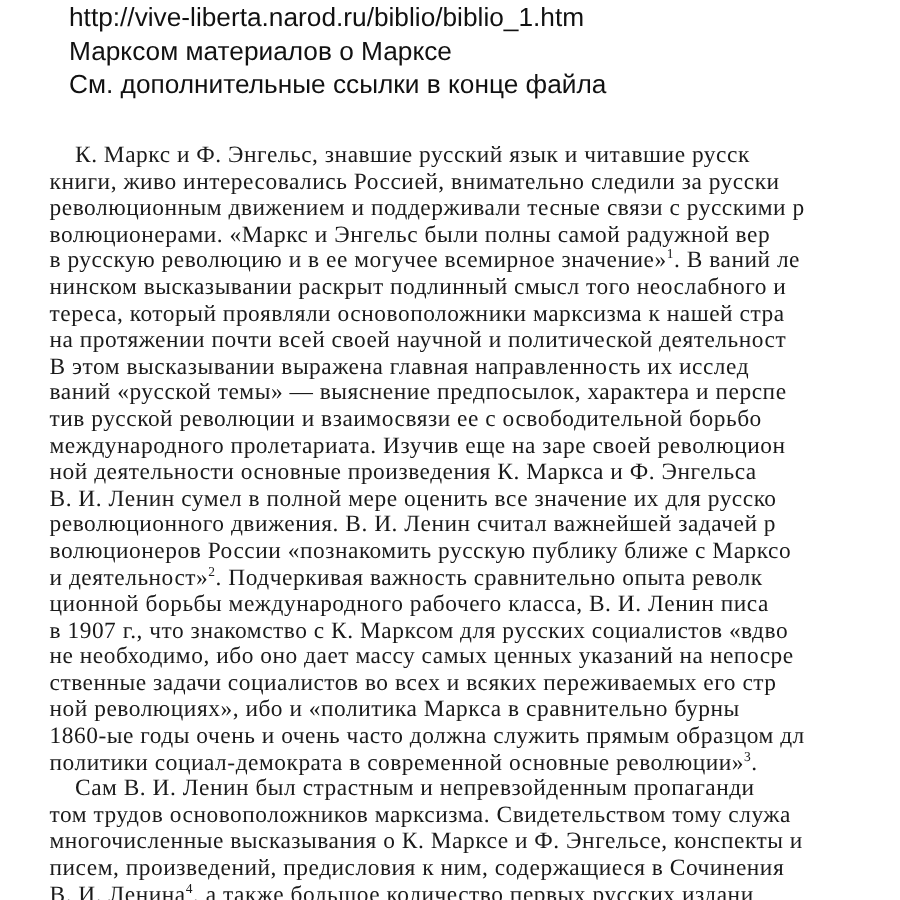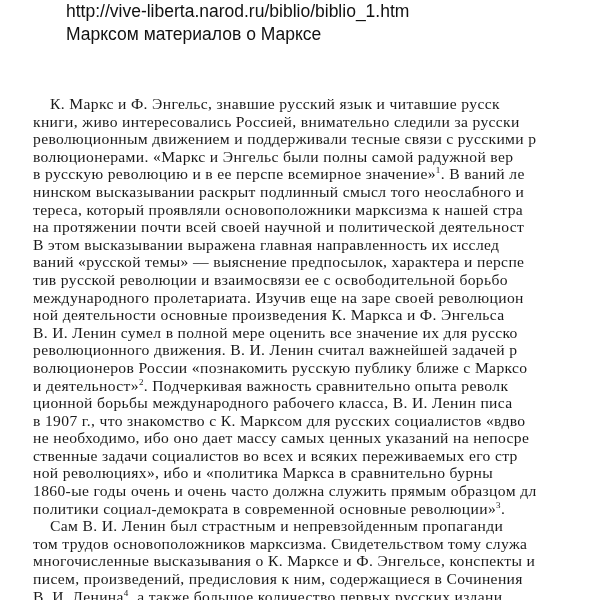--- a/index.html
+++ b/index.html
@@ -2,47 +2,47 @@
 <html><head>
 <meta charset="utf-8">
 <style>
   html, body { margin: 0; padding: 0; background: #ffffff; }
   body { width: 600px; height: 600px; overflow: hidden; position: relative; }
   .header {
     position: absolute; left: 46px; top: 0px;
     font-family: "Liberation Sans", sans-serif;
     font-size: 17.5px; line-height: 22.5px; color: #111;
     white-space: nowrap;
-    margin-left: 20px;
   }
   .header div { height: 22.5px; }
   .scan {
     position: absolute; left: 33px; top: 95px; width: 600px;
     font-family: "Liberation Serif", serif;
     font-size: 15.6px; line-height: 17.6px; color: #1a1a1a;
     white-space: nowrap; letter-spacing: 0.35px;
   }
   .scan .line { height: 17.6px; }
   .scan .indent { padding-left: 17px; }
   sup { font-size: 9px; line-height: 0; vertical-align: 6px; }
 </style>
 </head>
 <body>
 
 <div class="header">
   <div>http://vive-liberta.narod.ru/biblio/biblio_1.htm</div>
   <div>Марксом материалов о Марксе</div>
+  <div>См. дополнительные ссылки в конце файла</div>
 </div>
 
 <div class="scan">
   <div class="line indent">К. Маркс и Ф. Энгельс, знавшие русский язык и читавшие русск</div>
   <div class="line">книги, живо интересовались Россией, внимательно следили за русски</div>
   <div class="line">революционным движением и поддерживали тесные связи с русскими р</div>
   <div class="line">волюционерами. «Маркс и Энгельс были полны самой радужной вер</div>
-  <div class="line"><span>в русскую революцию и в ее перспе всемирное значение»</span><sup>1</sup><span>. В ваний ле</span></div>
+  <div class="line"><span>в русскую революцию и в ее могучее всемирное значение»</span><sup>1</sup><span>. В ваний ле</span></div>
   <div class="line">нинском высказывании раскрыт подлинный смысл того неослабного и</div>
   <div class="line">тереса, который проявляли основоположники марксизма к нашей стра</div>
   <div class="line">на протяжении почти всей своей научной и политической деятельност</div>
   <div class="line">В этом высказывании выражена главная направленность их исслед</div>
   <div class="line">ваний «русской темы» — выяснение предпосылок, характера и перспе</div>
   <div class="line">тив русской революции и взаимосвязи ее с освободительной борьбо</div>
   <div class="line">международного пролетариата. Изучив еще на заре своей революцион</div>
   <div class="line">ной деятельности основные произведения К. Маркса и Ф. Энгельса</div>
   <div class="line">В. И. Ленин сумел в полной мере оценить все значение их для русско</div>
   <div class="line">революционного движения. В. И. Ленин считал важнейшей задачей р</div>

